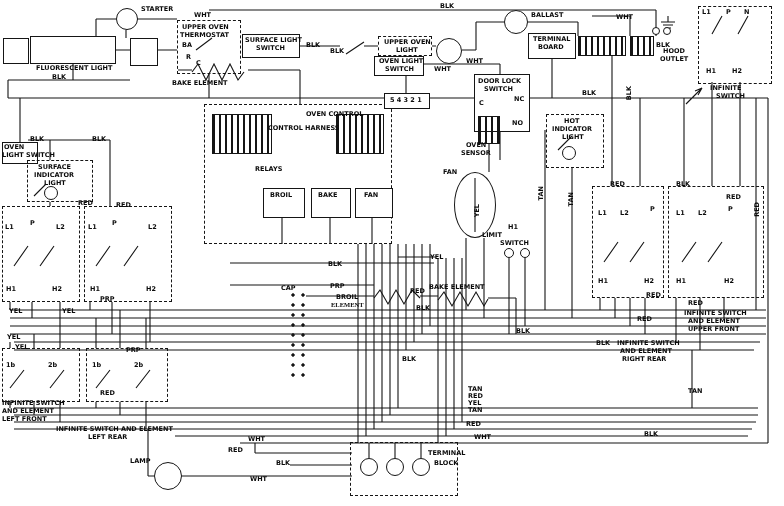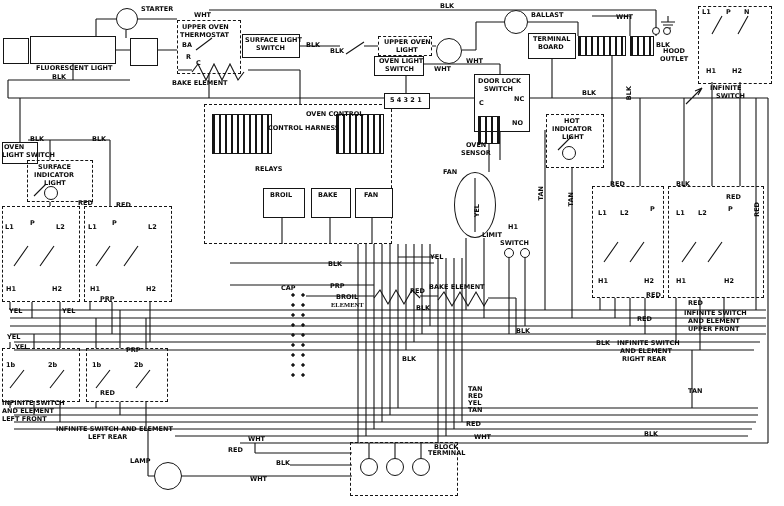--- a/index.html
+++ b/index.html
@@ -202,21 +202,21 @@
     <span class="label" style="left: 468px; top: 393px;">RED</span>
     <span class="label" style="left: 468px; top: 400px;">YEL</span>
     <span class="label" style="left: 468px; top: 407px;">TAN</span>
     <span class="label" style="left: 466px; top: 421px;">RED</span>
     <span class="label" style="left: 474px; top: 434px;">WHT</span>
     <span class="label" style="left: 248px; top: 436px;">WHT</span>
     <span class="label" style="left: 228px; top: 447px;">RED</span>
     <span class="label" style="left: 276px; top: 460px;">BLK</span>
     <span class="label" style="left: 250px; top: 476px;">WHT</span>
     <span class="label" style="left: 428px; top: 450px;">TERMINAL</span>
-    <span class="label" style="left: 434px; top: 444px;">BLOCK</span>
+    <span class="label" style="left: 434px; top: 460px;">BLOCK</span>
     <span class="label" style="left: 130px; top: 458px;">LAMP</span>
     <span class="label" style="left: 6px; top: 362px;">1b</span>
     <span class="label" style="left: 48px; top: 362px;">2b</span>
     <span class="label" style="left: 92px; top: 362px;">1b</span>
     <span class="label" style="left: 134px; top: 362px;">2b</span>
     <span class="label" style="left: 100px; top: 390px;">RED</span>
     <span class="label" style="left: 126px; top: 347px;">PRP</span>
     <span class="label" style="left: 2px; top: 400px;">INFINITE SWITCH</span>
     <span class="label" style="left: 2px; top: 408px;">AND ELEMENT</span>
     <span class="label" style="left: 2px; top: 416px;">LEFT FRONT</span>

